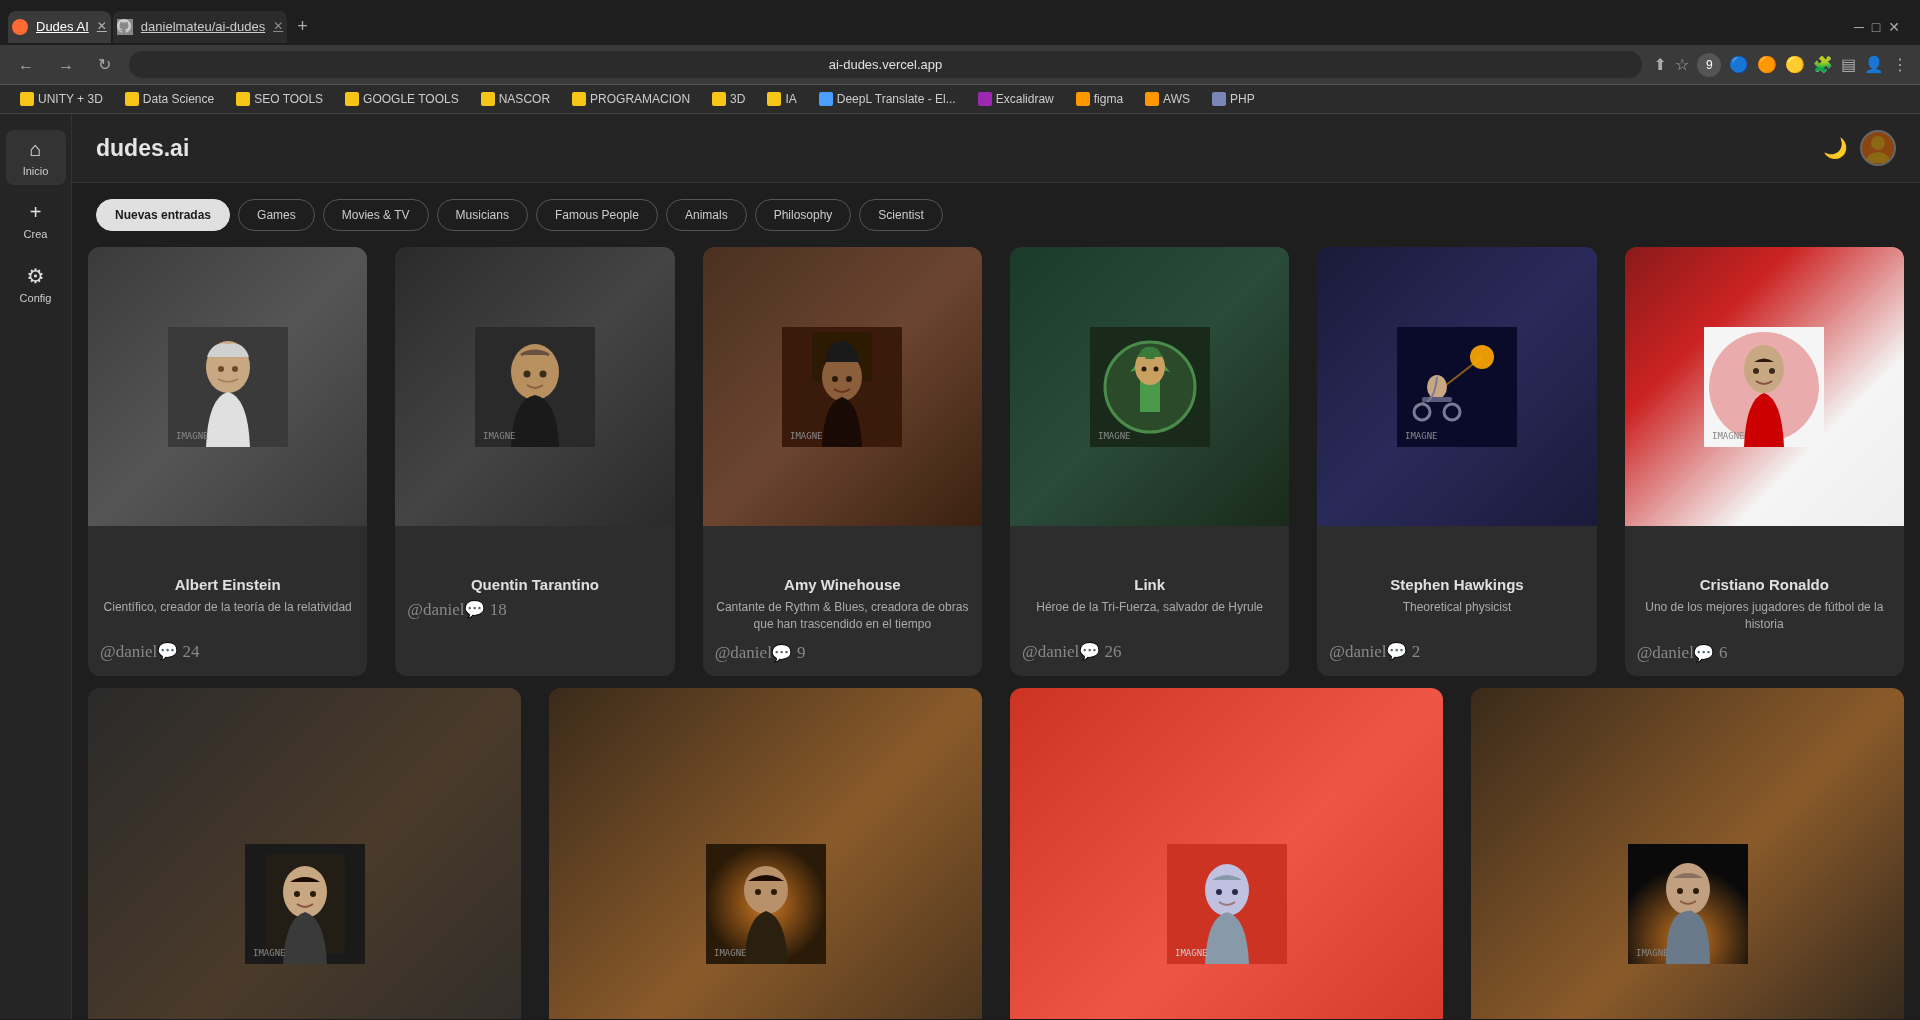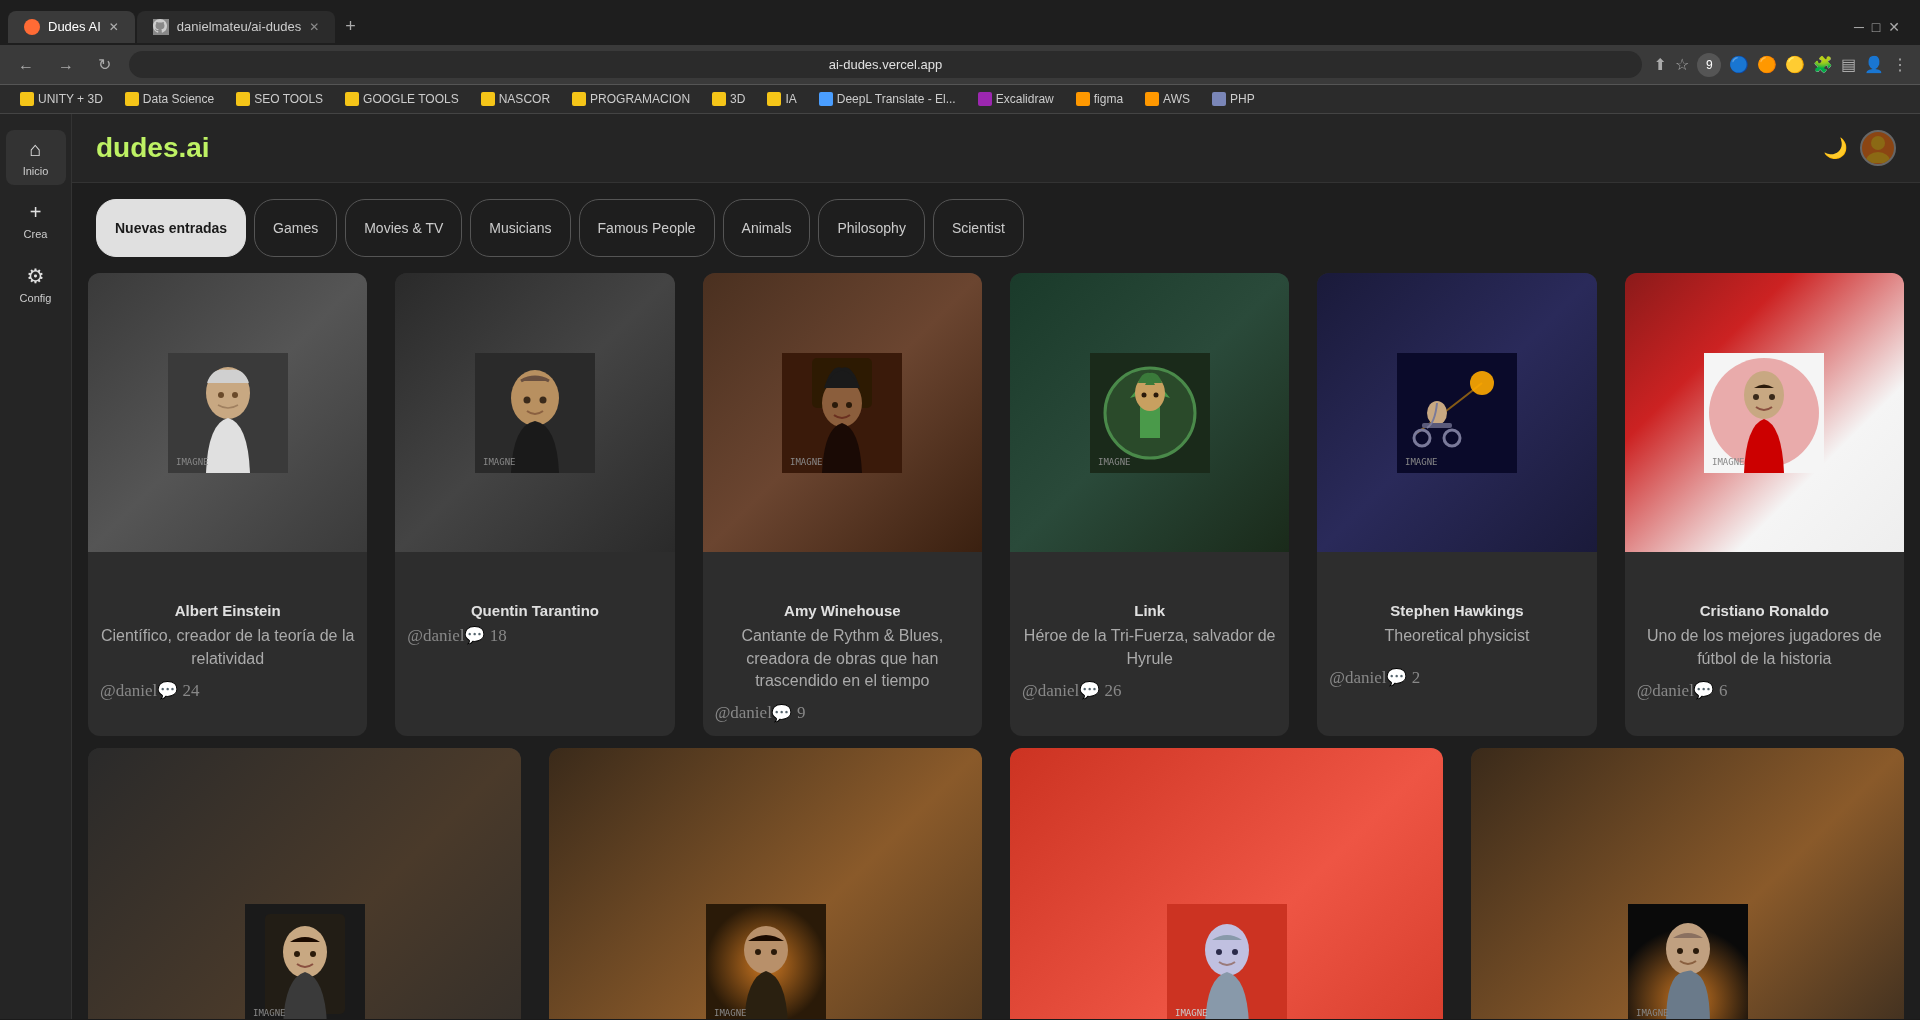--- a/index.html
+++ b/index.html
@@ -1,21 +1,21 @@
 <!DOCTYPE html>
 <html><head>
   <meta charset="utf-8">
   <style>
     * { box-sizing: border-box; margin: 0; padding: 0; }
     body { font-family: -apple-system, BlinkMacSystemFont, 'Segoe UI', sans-serif; background: #1a1a1a; color: #e0e0e0; overflow-x: hidden; }
 
     
     .browser-chrome { background: #2b2b2b; width: 100%; }
     .tab-bar { display: flex; align-items: center; padding: 8px 8px 0; gap: 2px; background: #1e1e1e; }
-    .tab { display: flex; align-items: center; gap: 8px; padding: 8px 16px; background: #2b2b2b; border-radius: 8px 8px 0 0; font-size: 13px; color: #ccc; max-width: 200px; }
+    .tab { display: flex; gap: 8px; padding: 8px 4px; background: #2b2b2b; border-radius: 8px 8px 0 0; font-size: 13px; color: #ccc; max-width: 200px; text-decoration: underline; }
     .tab.active { background: #3a3a3a; color: #fff; }
     .tab-favicon { width: 16px; height: 16px; border-radius: 50%; background: #ff6b35; display: inline-block; flex-shrink: 0; }
     .tab-close { margin-left: auto; cursor: pointer; opacity: 0.6; font-size: 12px; }
     .tab-new { padding: 8px; cursor: pointer; color: #aaa; font-size: 18px; }
     .tab-bar-right { margin-left: auto; display: flex; align-items: center; gap: 8px; padding: 0 12px; color: #aaa; font-size: 14px; }
 
     .address-bar { display: flex; align-items: center; padding: 6px 12px; gap: 12px; background: #3a3a3a; border-bottom: 1px solid #555; }
     .nav-btn { background: none; border: none; color: #aaa; cursor: pointer; font-size: 16px; padding: 4px 6px; }
     .url-bar { flex: 1; background: #2b2b2b; border: none; color: #e0e0e0; padding: 6px 12px; border-radius: 20px; font-size: 13px; outline: none; text-align: center; }
     .toolbar-icons { display: flex; align-items: center; gap: 8px; color: #aaa; font-size: 16px; }
@@ -33,42 +33,42 @@
     
     .sidebar { width: 72px; background: #252525; display: flex; flex-direction: column; align-items: center; padding: 16px 0; gap: 8px; border-right: 1px solid #333; flex-shrink: 0; }
     .sidebar-item { display: flex; flex-direction: column; align-items: center; gap: 4px; padding: 8px 12px; border-radius: 8px; cursor: pointer; width: 60px; }
     .sidebar-item.active { background: #333; }
     .sidebar-icon { font-size: 20px; }
     .sidebar-label { font-size: 11px; color: #ccc; }
 
     
     .main-area { flex: 1; overflow-y: auto; }
     .app-header { display: flex; align-items: center; justify-content: space-between; padding: 16px 24px; border-bottom: 1px solid #333; background: #252525; }
-    .app-logo { font-size: 28px; font-weight: 700; color: #bef264; }
+    .app-logo { font-size: 23px; font-weight: 700; color: #e5e5e5; }
     .header-right { display: flex; align-items: center; gap: 12px; }
     .moon-icon { font-size: 20px; color: #aaa; cursor: pointer; }
     .avatar { width: 36px; height: 36px; border-radius: 50%; background: #8B4513; border: 2px solid #666; cursor: pointer; overflow: hidden; display: flex; align-items: center; justify-content: center; font-size: 20px; }
 
     
     .category-tabs { display: flex; gap: 8px; padding: 16px 24px; overflow-x: auto; }
-    .cat-tab { padding: 20px 18px; border-radius: 20px; border: 1px solid #555; background: transparent; color: #ccc; cursor: pointer; font-size: 14px; white-space: nowrap; }
+    .cat-tab { padding: 8px 18px; border-radius: 20px; border: 1px solid #555; background: transparent; color: #ccc; cursor: pointer; font-size: 12px; white-space: nowrap; }
     .cat-tab.active { background: #e0e0e0; color: #1a1a1a; border-color: #e0e0e0; font-weight: 600; }
 
     
     .content-area { padding: 0 16px 24px; }
 
     
     .card-grid { display: grid; grid-template-columns: repeat(6, 1fr); gap: 28px; margin-bottom: 12px; }
     .card-grid.four-col { grid-template-columns: repeat(4, 1fr); }
 
     .card { background: #2d2d2d; border-radius: 12px; overflow: hidden; cursor: pointer; transition: transform 0.2s; }
     .card-image { width: 100%; aspect-ratio: 1; background: #3a3a3a; display: flex; align-items: center; justify-content: center; font-size: 48px; overflow: hidden; position: relative; }
     .card-body { padding: 12px; margin-top: 38px; }
     .card-name { font-size: 15px; font-weight: 600; color: #e0e0e0; text-align: center; margin-bottom: 6px; }
-    .card-desc { font-size: 16px; color: #aaa; text-align: center; line-height: 1.4; margin-bottom: 10px; min-height: 32px; }
+    .card-desc { font-size: 12px; color: #aaa; text-align: center; line-height: 1.4; margin-bottom: 10px; min-height: 32px; }
     .card-footer { display: flex; align-items: center; font-size: 17px; color: #888; font-family: Liberation Serif, serif; }
     .card-comments { display: flex; align-items: center; gap: 4px; }
 
     
     .img-einstein { background: linear-gradient(135deg, #3a3a3a 0%, #555 50%, #3a3a3a 100%); }
     .img-tarantino { background: linear-gradient(135deg, #2a2a2a 0%, #444 50%, #2a2a2a 100%); }
     .img-amy { background: linear-gradient(135deg, #4a3020 0%, #6b4530 50%, #3a2010 100%); }
     .img-link { background: linear-gradient(135deg, #1a3a2a 0%, #2a4a3a 50%, #1a2a1a 100%); }
     .img-hawkings { background: linear-gradient(135deg, #1a1a3a 0%, #2a2a5a 50%, #1a1a3a 100%); }
     .img-ronaldo { background: linear-gradient(135deg, #8a1a1a 0%, #cc2222 30%, #f5f5f5 70%, #eee 100%); }

